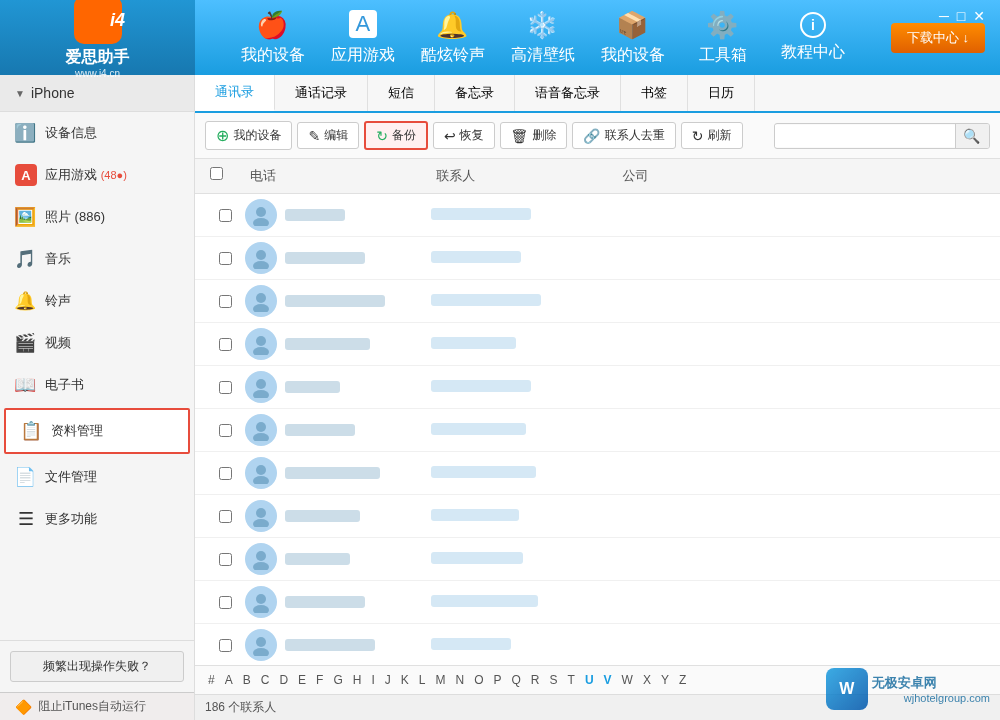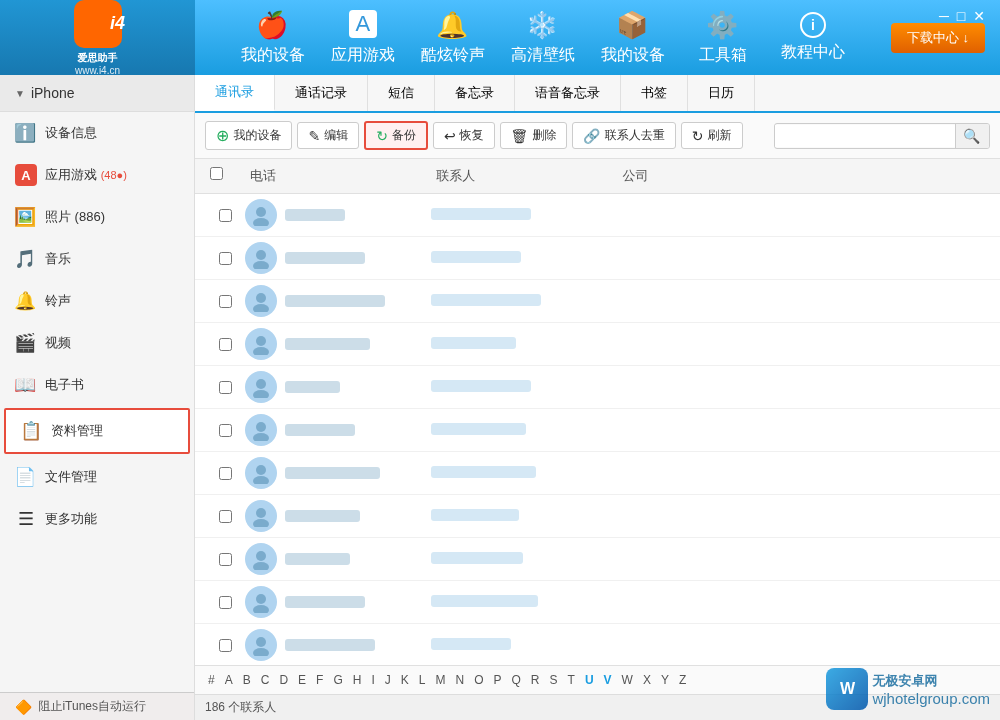--- a/index.html
+++ b/index.html
@@ -181,21 +181,21 @@
 
 <div style="position:relative; width:1000px; height:720px; overflow:hidden;">
 
   <div class="top-bar">
     <div class="logo-area">
       <div class="logo-box">
         <div class="logo-icon">
           <span style="font-size:18px; font-weight:900; font-style:italic;margin-left:40px;">i4</span>
         </div>
         <div style="color:white; font-size:11px; margin-top:3px; display:flex; flex-direction:column; align-items:center;">
-          <span style="font-size:10px; font-weight:bold;font-family:Liberation Mono, monospace;">爱思助手</span>
+          <span style="font-size:16px; font-weight:bold;font-family:Liberation Mono, monospace;">爱思助手</span>
           <span style="font-size:10px; opacity:0.85;">www.i4.cn</span>
         </div>
       </div>
     </div>
     <div class="nav-items">
       <div class="nav-item">
         <div class="nav-icon">🍎</div>
         <div>我的设备</div>
       </div>
       <div class="nav-item">
@@ -279,20 +279,23 @@
             </div>
             <div class="sidebar-item">
               <div class="item-icon">📄</div>
               <span>文件管理</span>
             </div>
             <div class="sidebar-item">
               <div class="item-icon">☰</div>
               <span>更多功能</span>
             </div>
           </div>
+        </div>
+        <div class="sidebar-bottom">
+          <button class="error-btn">频繁出现操作失败？</button>
         </div>
         <div class="status-bar sidebar-status">
           <span class="status-icon">🔶</span>
           <span>阻止iTunes自动运行</span>
         </div>
       </div>
     </div>
 
     <div class="content-area">
 
@@ -597,18 +600,18 @@
         <span>186 个联系人</span>
       </div>
     </div>
   </div>
 
   <div class="watermark">
     <div style="display:flex; align-items:center; gap:4px;">
       <div style="width:42px; height:42px; background: linear-gradient(135deg, #1a9de0, #0055aa); border-radius:8px; display:flex; align-items:center; justify-content:center; color:white; font-size:16px; font-weight:bold;">W</div>
       <div>
         <div style="color:#1a6ea0; font-weight:bold; font-size:13px;">无极安卓网</div>
-        <div style="color:#1a6ea0; font-size:15px;">wjhotelgroup.com</div>
+        <div style="color:#1a6ea0; font-size:11px;margin-left:32px;">wjhotelgroup.com</div>
       </div>
     </div>
   </div>
 
 </div>
 
 </body></html>

